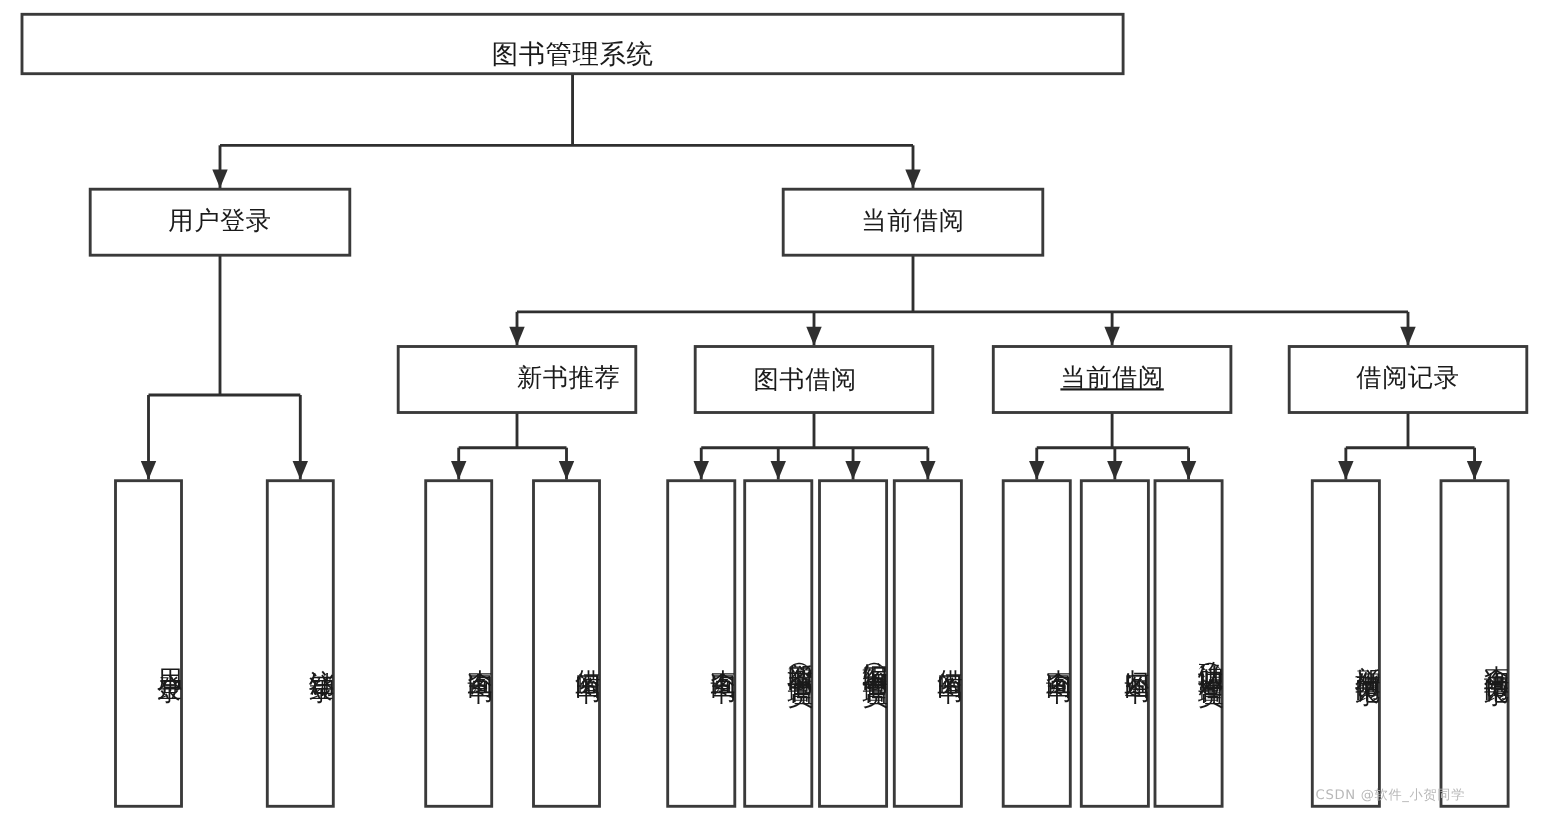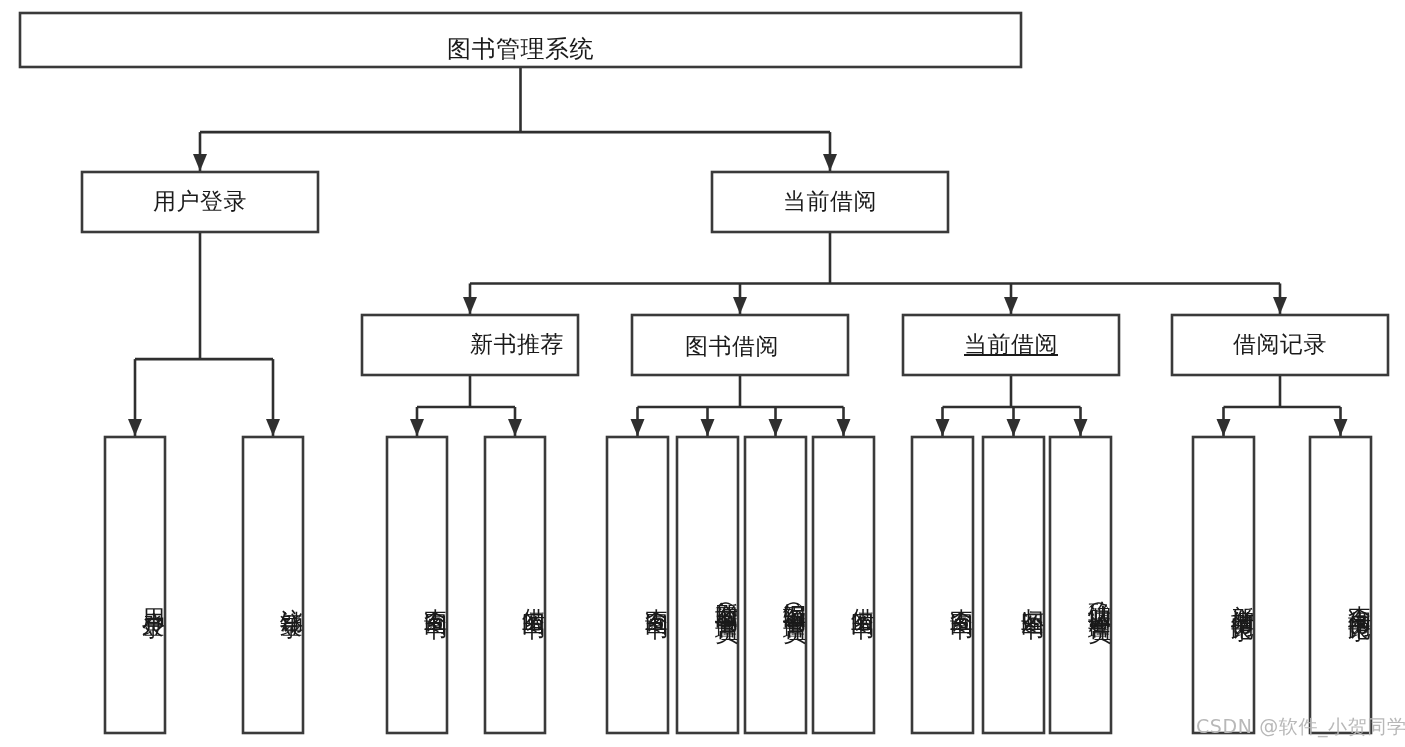--- a/index.html
+++ b/index.html
@@ -67,21 +67,21 @@
     color: #1a1a1a;
     font-size: 23px;
     line-height: 1.0;
     letter-spacing: 3px;
     white-space: nowrap;
     pointer-events: none;
   }
   .watermark {
     position: absolute;
     color: #b8b8b8;
-    font-size: 19px;
+    font-size: 12px;
     letter-spacing: 0.6px;
     white-space: nowrap;
     pointer-events: none;
   }
 </style>
 </head>
 <body>
 
 <div id="canvas">
 

